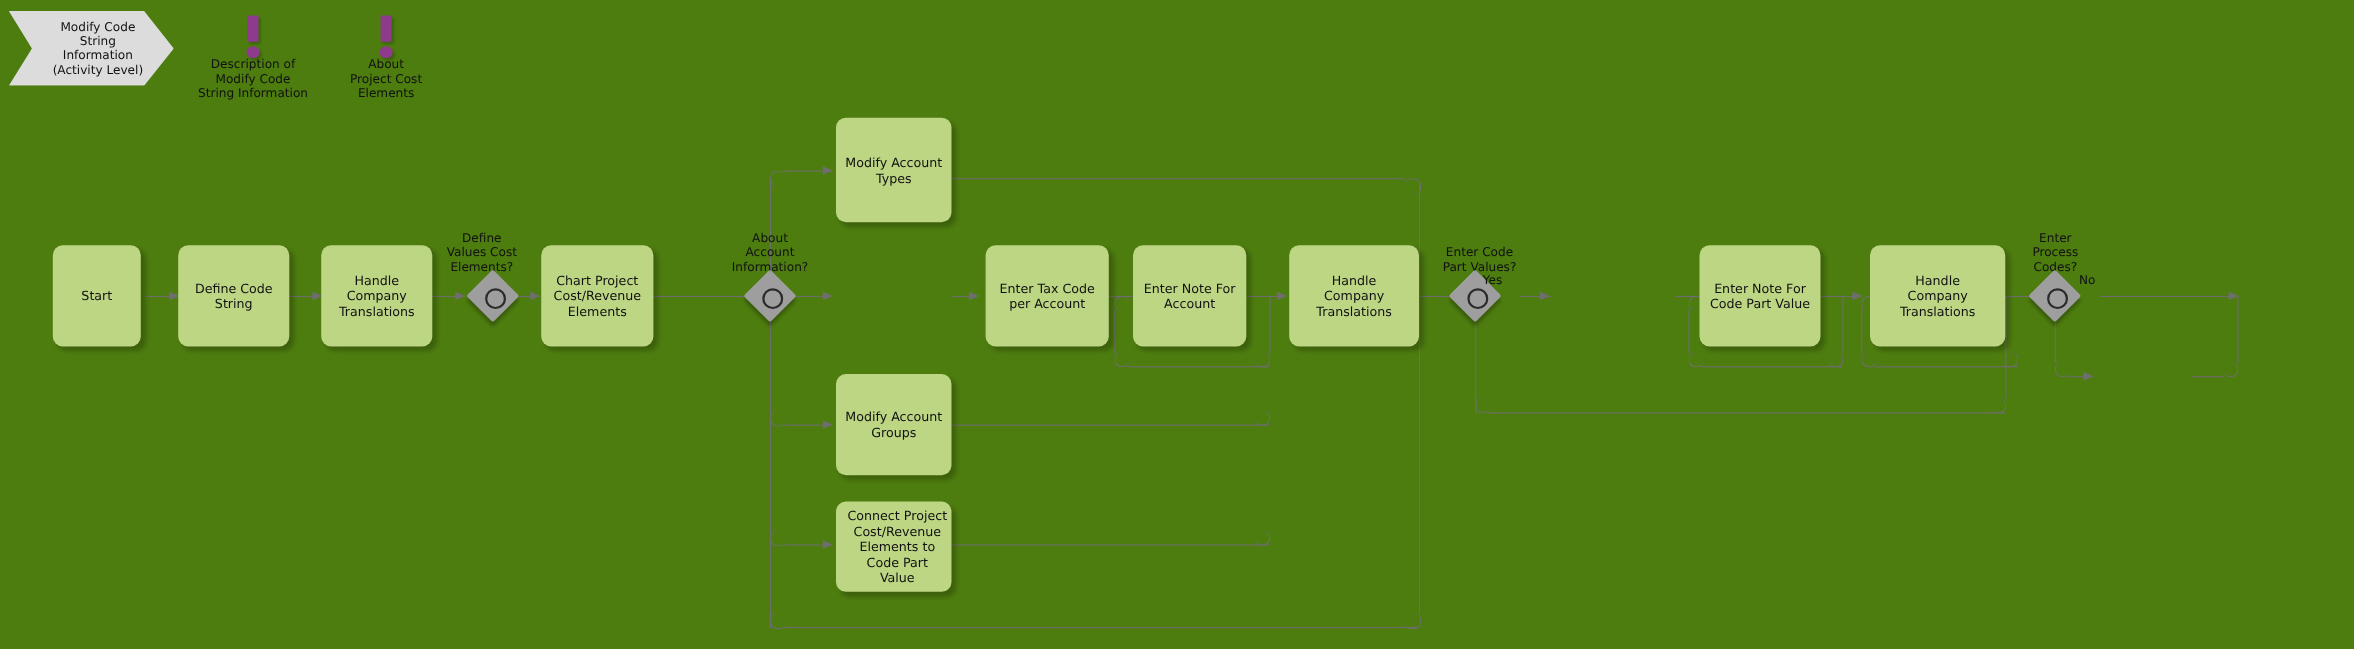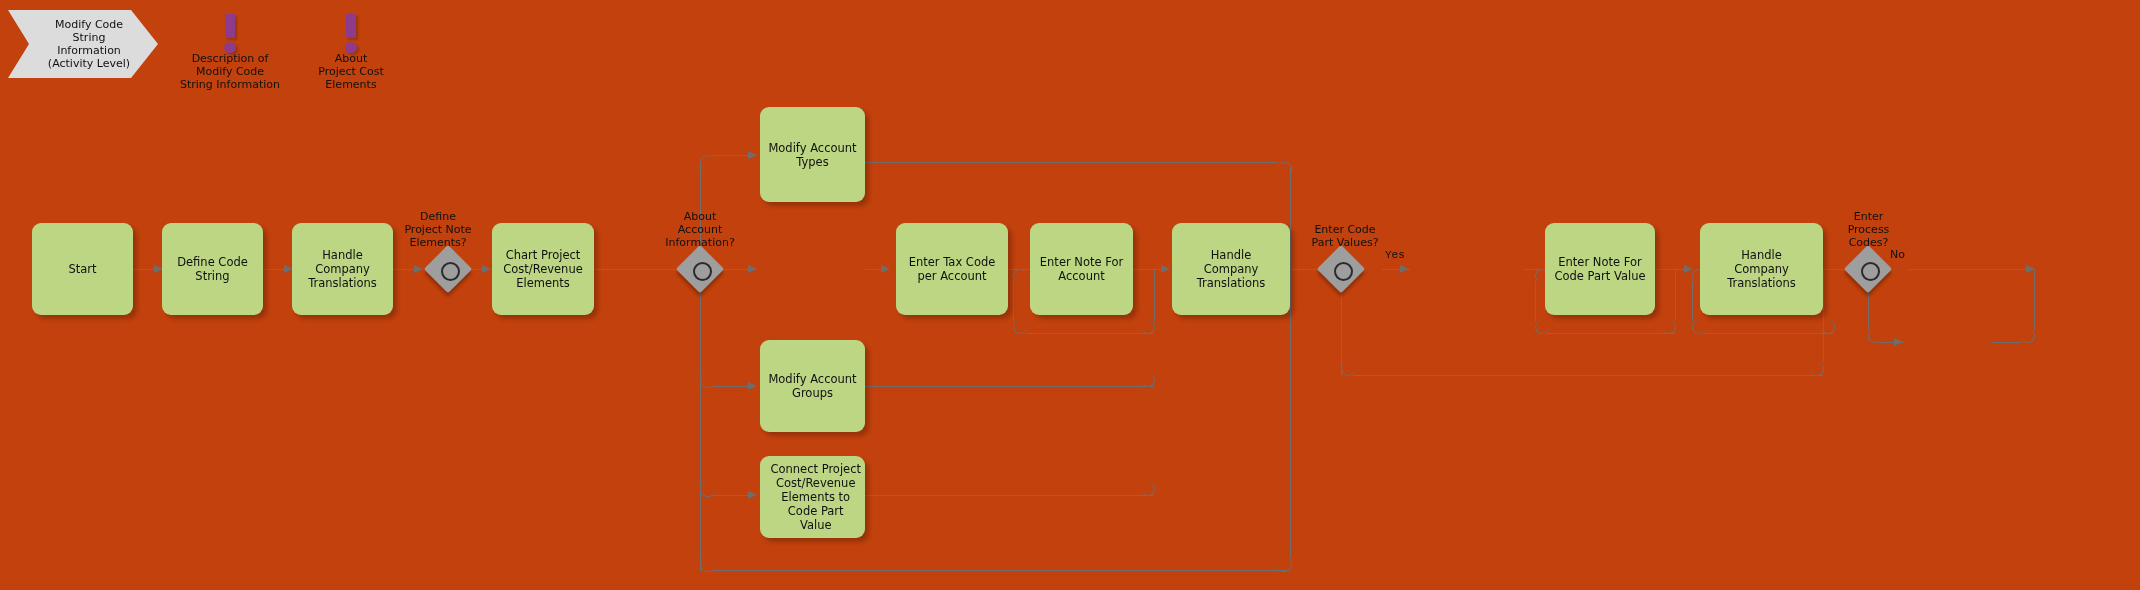--- a/index.html
+++ b/index.html
@@ -1,17 +1,17 @@
 <!DOCTYPE html>
 <html><head>
 <meta charset="utf-8">
 <style>
   html,body{margin:0;padding:0;background:#ffffff;}
   body{font-family:"DejaVu Sans",sans-serif;}
-  #canvas{position:relative;width:2140px;height:590px;background:#c2410c;overflow:hidden;}
+  #canvas{position:relative;width:2140px;height:590px;background:#4d7c0f;overflow:hidden;}
 
   
   .pennant{position:absolute;left:8px;top:10px;width:150px;height:68px;}
   .pennant .shape{position:absolute;inset:0;background:#dcdcdc;
     -webkit-clip-path:polygon(0 0,82% 0,100% 50%,82% 100%,0 100%,14% 50%);
     clip-path:polygon(0 0,82% 0,100% 50%,82% 100%,0 100%,14% 50%);
     filter:drop-shadow(3px 3px 2px rgba(0,0,0,.18));}
   .pennant .txt{position:absolute;left:18px;right:6px;top:50%;transform:translateY(-50%);
     text-align:center;font-size:11px;line-height:13px;color:#111;white-space:pre-line;}
 
@@ -187,21 +187,21 @@
 
   <div class="v" style="left:1868px;top:286px;height:44px;"></div>
   <div class="corner cbl" style="left:1868px;top:329px;width:13px;height:13px;"></div>
   <div class="h" style="left:1880px;top:342px;width:23px;"></div>
   <div class="arw" style="left:1894px;top:337.5px;"></div>
 
   <div class="h" style="left:1992px;top:342px;width:30px;"></div>
   <div class="corner cbr" style="left:2021px;top:329px;width:13px;height:13px;"></div>
   <div class="v" style="left:2034px;top:269px;height:61px;"></div>
 
-  <div class="task" style="left:32px;top:223px;width:101px;height:92px;">
+  <div class="task" style="left:48px;top:223px;width:80px;height:92px;">
     <span>Start</span>
     </div>
 
   <div class="task" style="left:162px;top:223px;width:101px;height:92px;">
     <span>Define Code
 String</span>
     </div>
 
   <div class="task" style="left:292px;top:223px;width:101px;height:92px;">
     <span>Handle
@@ -258,42 +258,42 @@
 
   <div class="task" style="left:1700px;top:223px;width:123px;height:92px;">
     <span>Handle
 Company
 Translations</span>
     </div>
 
 
 
   <div class="gwlabel" style="left:378px;top:210px;width:120px;">Define
-Project Note
+Values Cost
 Elements?</div>
   <div class="gw" style="left:431px;top:252px;">
     <div class="dia"></div>
     <div class="ring"></div>
   </div>
 
   <div class="gwlabel" style="left:640px;top:210px;width:120px;">About
 Account
 Information?</div>
   <div class="gw" style="left:683px;top:252px;">
     <div class="dia"></div>
     <div class="ring"></div>
   </div>
 
   <div class="gwlabel" style="left:1290px;top:223px;width:110px;">Enter Code
 Part Values?</div>
   <div class="gw" style="left:1324px;top:252px;">
     <div class="dia"></div>
     <div class="ring"></div>
   </div>
-  <div class="branchlabel" style="left:1385px;top:249px;font-family:Liberation Mono, monospace;">Yes</div>
+  <div class="branchlabel" style="left:1348px;top:249px;">Yes</div>
 
   <div class="gwlabel" style="left:1816px;top:210px;width:105px;">Enter
 Process
 Codes?</div>
   <div class="gw" style="left:1851px;top:252px;">
     <div class="dia"></div>
     <div class="ring"></div>
   </div>
   <div class="branchlabel" style="left:1890px;top:249px;">No</div>
 

